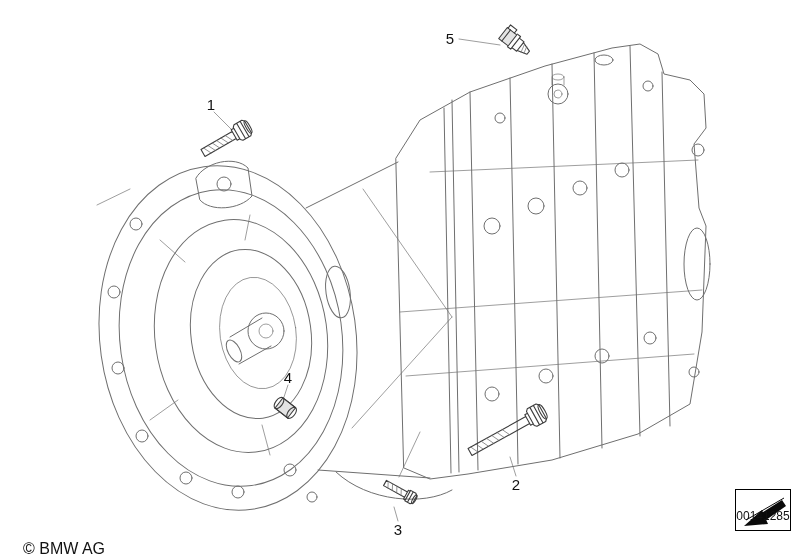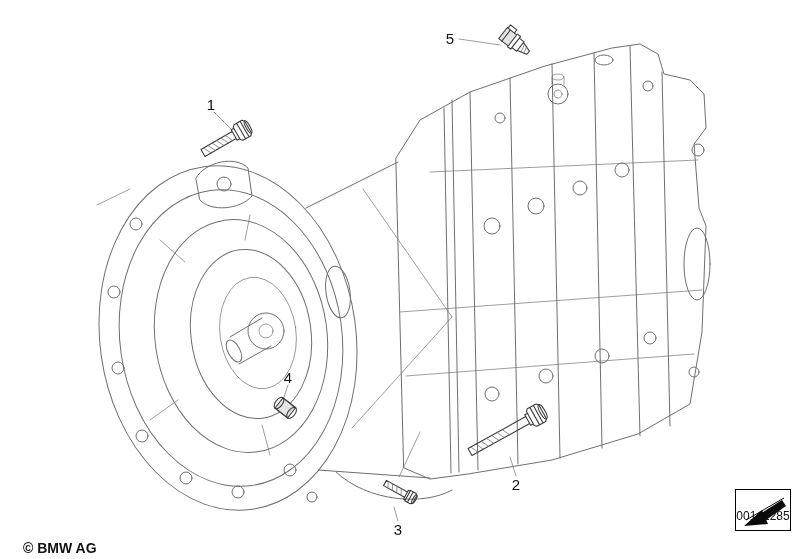--- a/index.html
+++ b/index.html
@@ -17,21 +17,21 @@
   .drawing *{fill:none;stroke-width:1;stroke-linecap:round;stroke-linejoin:round;}
   .drawing .ln{stroke:var(--color-line);}
   .drawing .thin{stroke:var(--color-line);stroke-width:.8;opacity:.85;}
   .drawing .pt{stroke:var(--color-part_line);stroke-width:1.1;}
   .drawing .shade{fill:#e4e4e4;stroke:var(--color-part_line);stroke-width:1;}
   .callout{
     position:absolute;transform:translate(-50%,-50%);
     font-size:15px;color:var(--color-text);user-select:none;
   }
   .copyright{
-    position:absolute;left:23px;top:540px;font-size:14px;color:var(--color-text);font-weight:bold;
+    position:absolute;left:23px;top:540px;font-size:16px;color:var(--color-text);
   }
   .diagram-number{
     position:absolute;left:763px;top:516px;transform:translate(-50%,-50%);
     font-size:12px;color:var(--color-text);white-space:nowrap;
   }
   .icon-box{
     position:absolute;left:735px;top:489px;width:56px;height:42px;
     border:1px solid #000;box-sizing:border-box;background:#fff;
   }
   .icon-box svg{display:block;}

